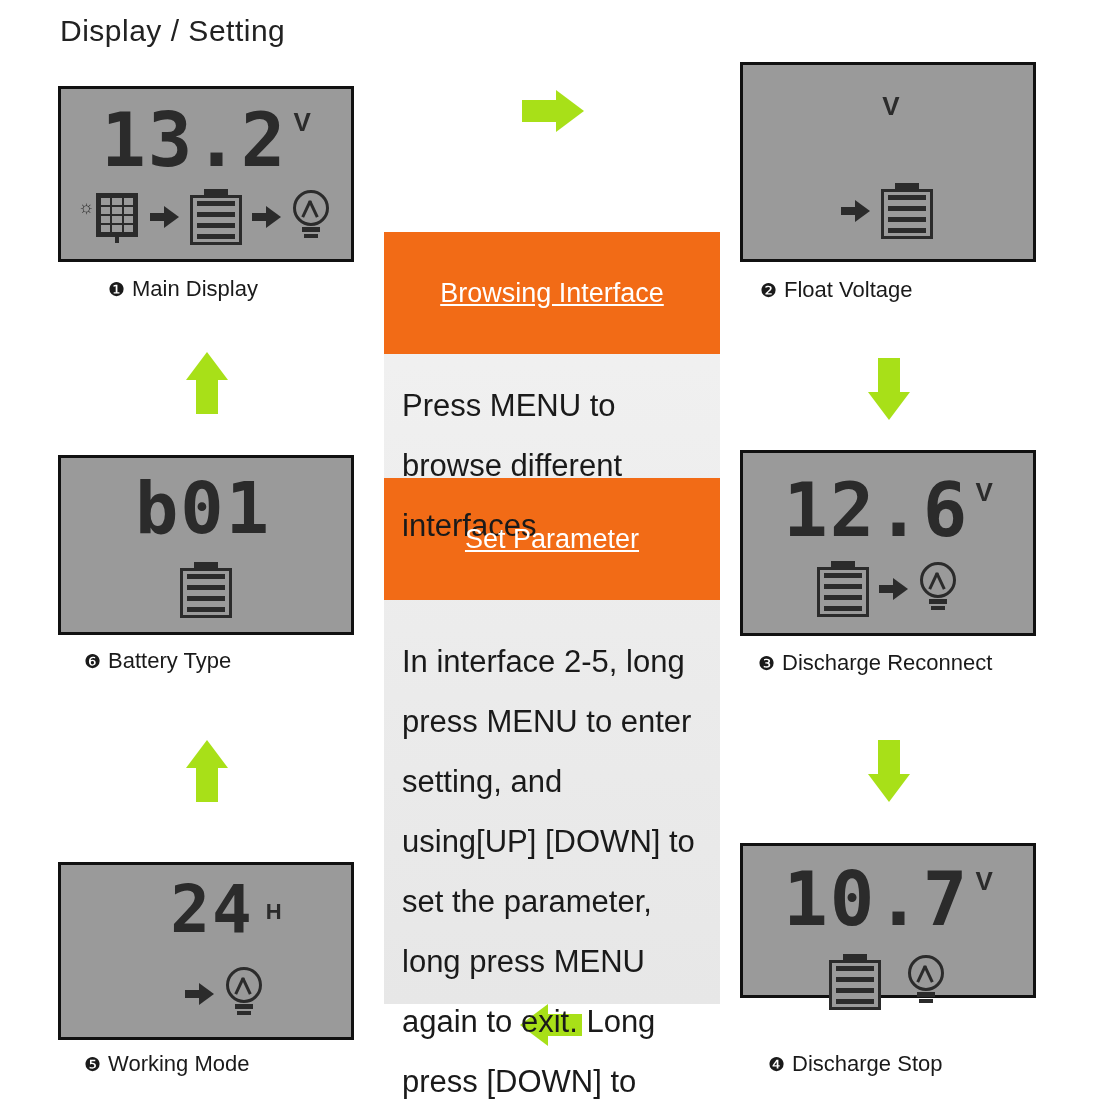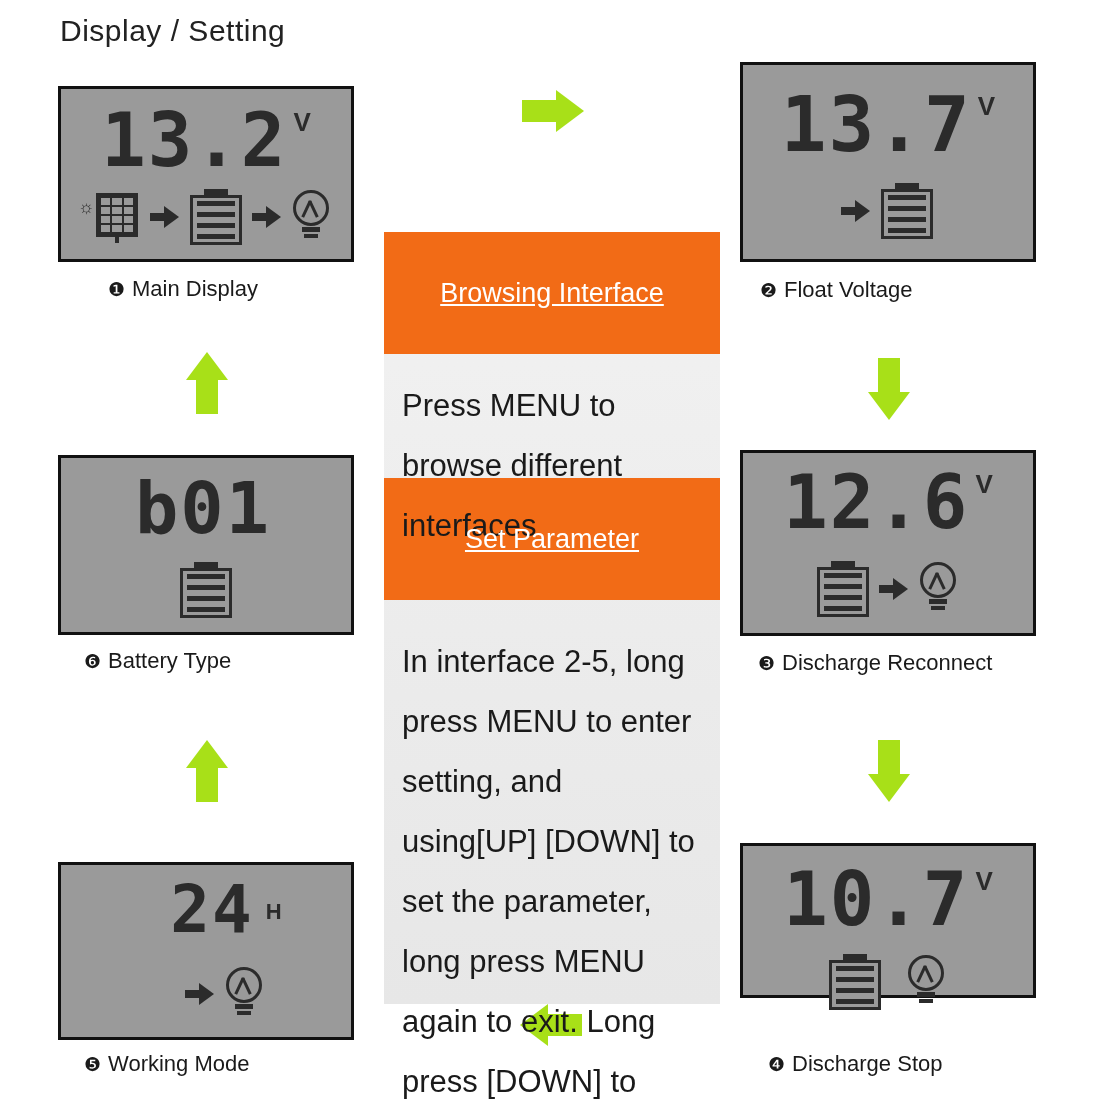--- a/index.html
+++ b/index.html
@@ -340,21 +340,20 @@
     </div>
   </div>
 </div>
 <div class="caption" style="left:108px; top:276px;">
   <span class="num">❶</span><span>Main Display</span>
 </div>
 
 <div class="lcd" style="left:740px; top:62px; width:296px; height:200px;">
   <div class="lcd-inner">
     <div class="seg-row" style="top:22px;">
-      <span class="seg" style="font-size:76px;">13.7</span>
       <span class="unit">V</span>
     </div>
     <div class="icon-row" style="top:118px;">
       <span class="blk-arrow">
           <span class="shaft"></span>
           <span class="head"></span>
         </span>
       <span class="battery">
         <span class="cap"></span>
         <span class="body">
@@ -366,21 +365,21 @@
       </span>
     </div>
   </div>
 </div>
 <div class="caption" style="left:760px; top:277px;">
   <span class="num">❷</span><span>Float Voltage</span>
 </div>
 
 <div class="lcd" style="left:740px; top:450px; width:296px; height:186px;">
   <div class="lcd-inner">
-    <div class="seg-row" style="top:12px;">
+    <div class="seg-row" style="top:20px;">
       <span class="seg" style="font-size:74px;">12.6</span>
       <span class="unit">V</span>
     </div>
     <div class="icon-row" style="top:108px;">
       <span class="battery">
         <span class="cap"></span>
         <span class="body">
             <i class="bar"></i>
             <i class="bar"></i>
             <i class="bar"></i>

